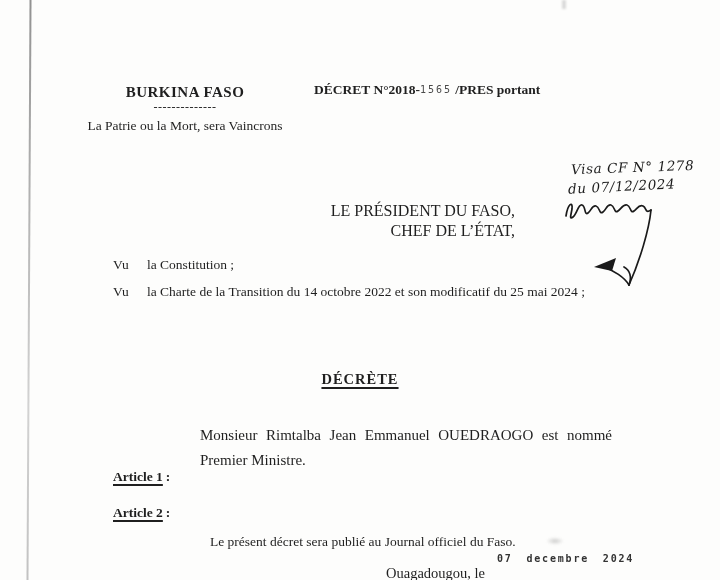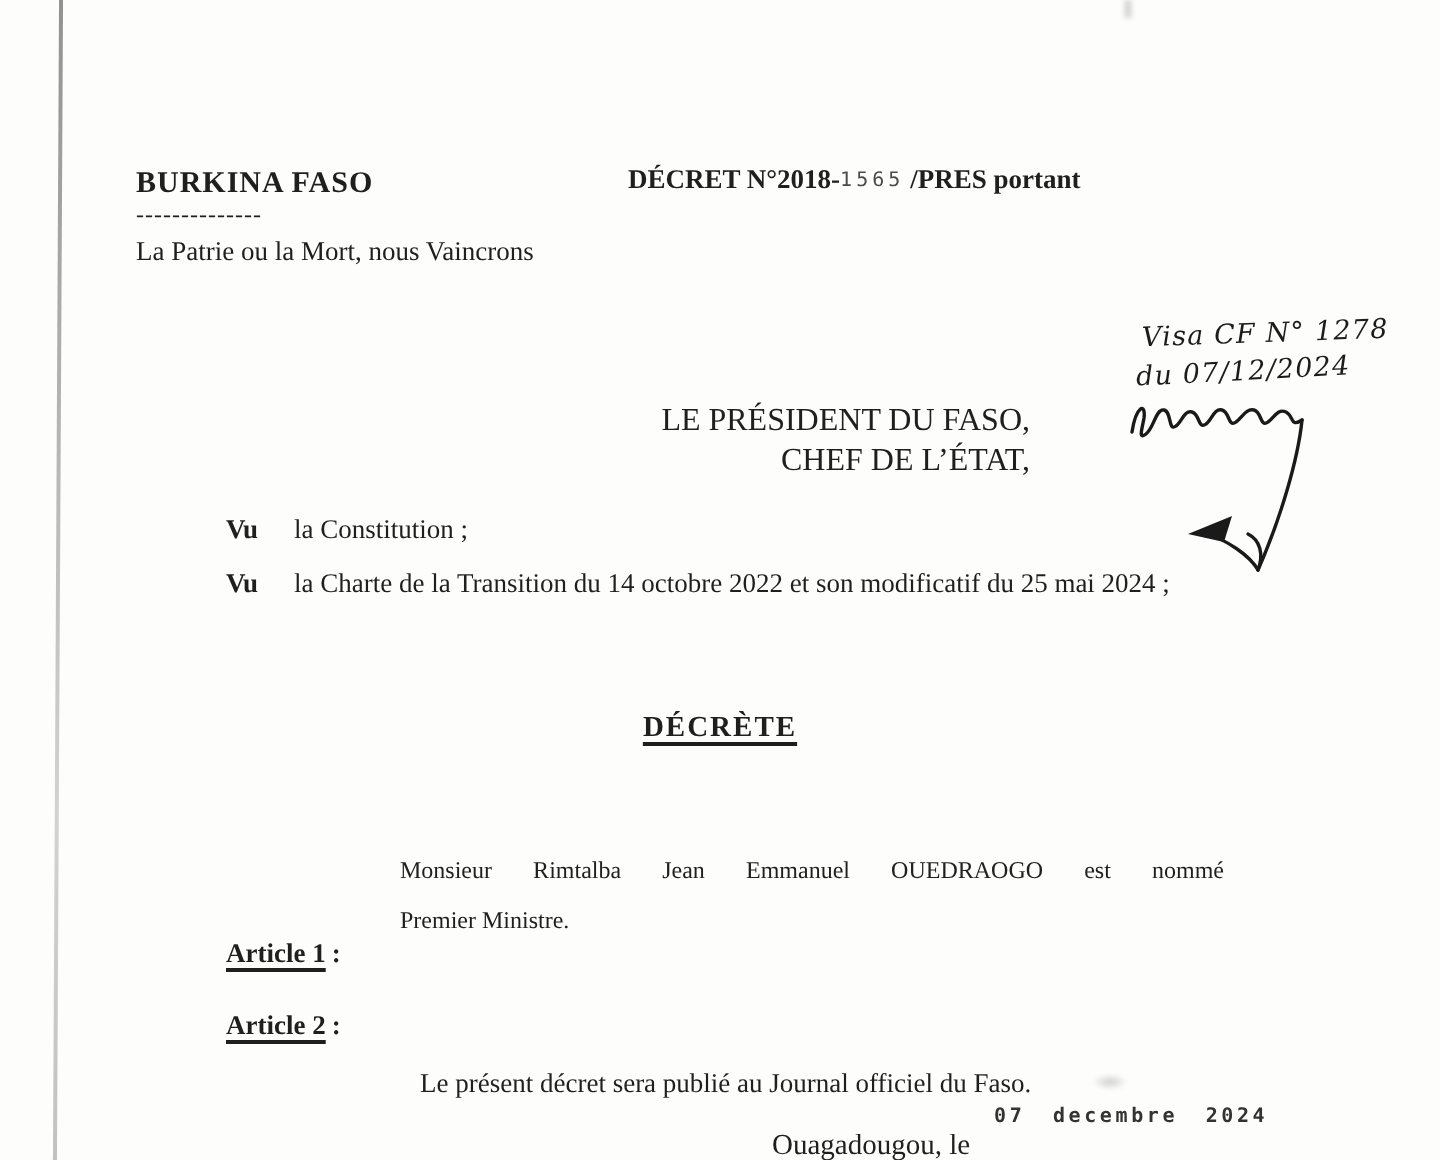--- a/index.html
+++ b/index.html
@@ -14,21 +14,21 @@
   
   .scanline{left:28px;top:0;width:1.5px;height:580px;
     background:linear-gradient(to bottom,#6e6e6e,#9a9a9a 35%,#c4c4c4 70%,#aeaeae);
     transform:rotate(.3deg);opacity:.75;}
   .smudge1{left:546px;top:537px;width:18px;height:8px;border-radius:50%;
     background:radial-gradient(rgba(120,120,120,.35),transparent 70%);filter:blur(1px);}
   .smudge2{left:562px;top:0;width:4px;height:9px;
     background:rgba(140,140,140,.3);filter:blur(1px);}
 
   
-  .hdr-left{left:68px;top:84px;width:234px;}
+  .hdr-left{left:68px;top:84px;width:234px;text-align:center;}
   .country{font-weight:bold;font-size:15px;letter-spacing:.5px;}
   .separator{font-size:12px;line-height:9px;letter-spacing:.5px;margin-top:2px;}
   .motto{font-size:13.5px;margin-top:6px;white-space:nowrap;}
 
   
   .hdr-right{left:314px;top:80px;width:255px;font-weight:bold;font-size:13.5px;line-height:19px;}
   .decree-number{font-family:"DejaVu Sans Mono",monospace;font-weight:normal;
     font-size:10px;letter-spacing:2px;color:#4a4a4a;position:relative;top:-1px;margin:0 3px 0 0;}
 
   
@@ -36,33 +36,33 @@
     letter-spacing:.6px;color:#1c1c1c;white-space:nowrap;}
   .visa1{left:571px;top:159px;transform:rotate(-2deg);}
   .visa2{left:568px;top:178px;transform:rotate(-3deg);}
 
   
   .title{left:215px;top:201px;width:300px;text-align:right;
     font-weight:normal;font-size:16px;line-height:20px;}
 
   
   .vu-row{left:113px;width:520px;font-size:13.5px;white-space:nowrap;}
-  .vu-row .lbl{display:inline-block;width:34px;font-weight:bold;}
+  .vu-row .lbl{display:inline-block;width:34px;font-weight:normal;}
   .vu1{top:257px;} .vu2{top:284px;}
 
   
-  .decrete{left:260px;top:356px;width:200px;text-align:center;
+  .decrete{left:260px;top:371px;width:200px;text-align:center;
     font-weight:bold;font-size:14.5px;letter-spacing:1px;}
   .underline{text-decoration:underline;text-decoration-thickness:1.5px;text-underline-offset:3px;}
 
   
   .art-label{left:113px;font-size:13.5px;font-weight:bold;white-space:nowrap;}
   .art-label .colon{margin-left:3px;}
   .a1{top:423px;margin-top:46px;} .a2{top:505px;}
-  .a1-par{left:200px;top:423px;width:412px;font-size:12px;line-height:25px;}
+  .a1-par{left:200px;top:423px;width:412px;font-size:15px;line-height:25px;}
   .just{text-align:justify;text-align-last:justify;}
   .a2-text{left:210px;top:534px;font-size:13.5px;white-space:nowrap;}
 
   
   .place{left:386px;top:565px;font-size:14.5px;white-space:nowrap;}
   .date{left:497px;top:553px;font-family:"DejaVu Sans Mono",monospace;font-weight:bold;
     font-size:10px;letter-spacing:1.8px;word-spacing:6px;color:#333;white-space:nowrap;}
 
   svg{display:block;}
 </style>
@@ -71,21 +71,21 @@
 
 <div id="page">
 
   <div class="abs scanline"></div>
   <div class="abs smudge1"></div>
   <div class="abs smudge2"></div>
 
   <div class="abs hdr-left">
     <div class="country">BURKINA FASO</div>
     <div class="separator">--------------</div>
-    <div class="motto">La Patrie ou la Mort, nous Vaincrons</div>
+    <div class="motto">La Patrie ou la Mort, sera Vaincrons</div>
   </div>
 
   <div class="abs hdr-right">
     <div><span>DÉCRET N°2018-</span><span class="decree-number">1565</span><span>/PRES portant</span></div>
   </div>
 
   <div class="abs hand visa1">Visa CF N° 1278</div>
   <div class="abs hand visa2">du 07/12/2024</div>
 
   <svg class="abs" style="left:550px;top:190px;" width="170" height="115" viewBox="0 0 170 115">

